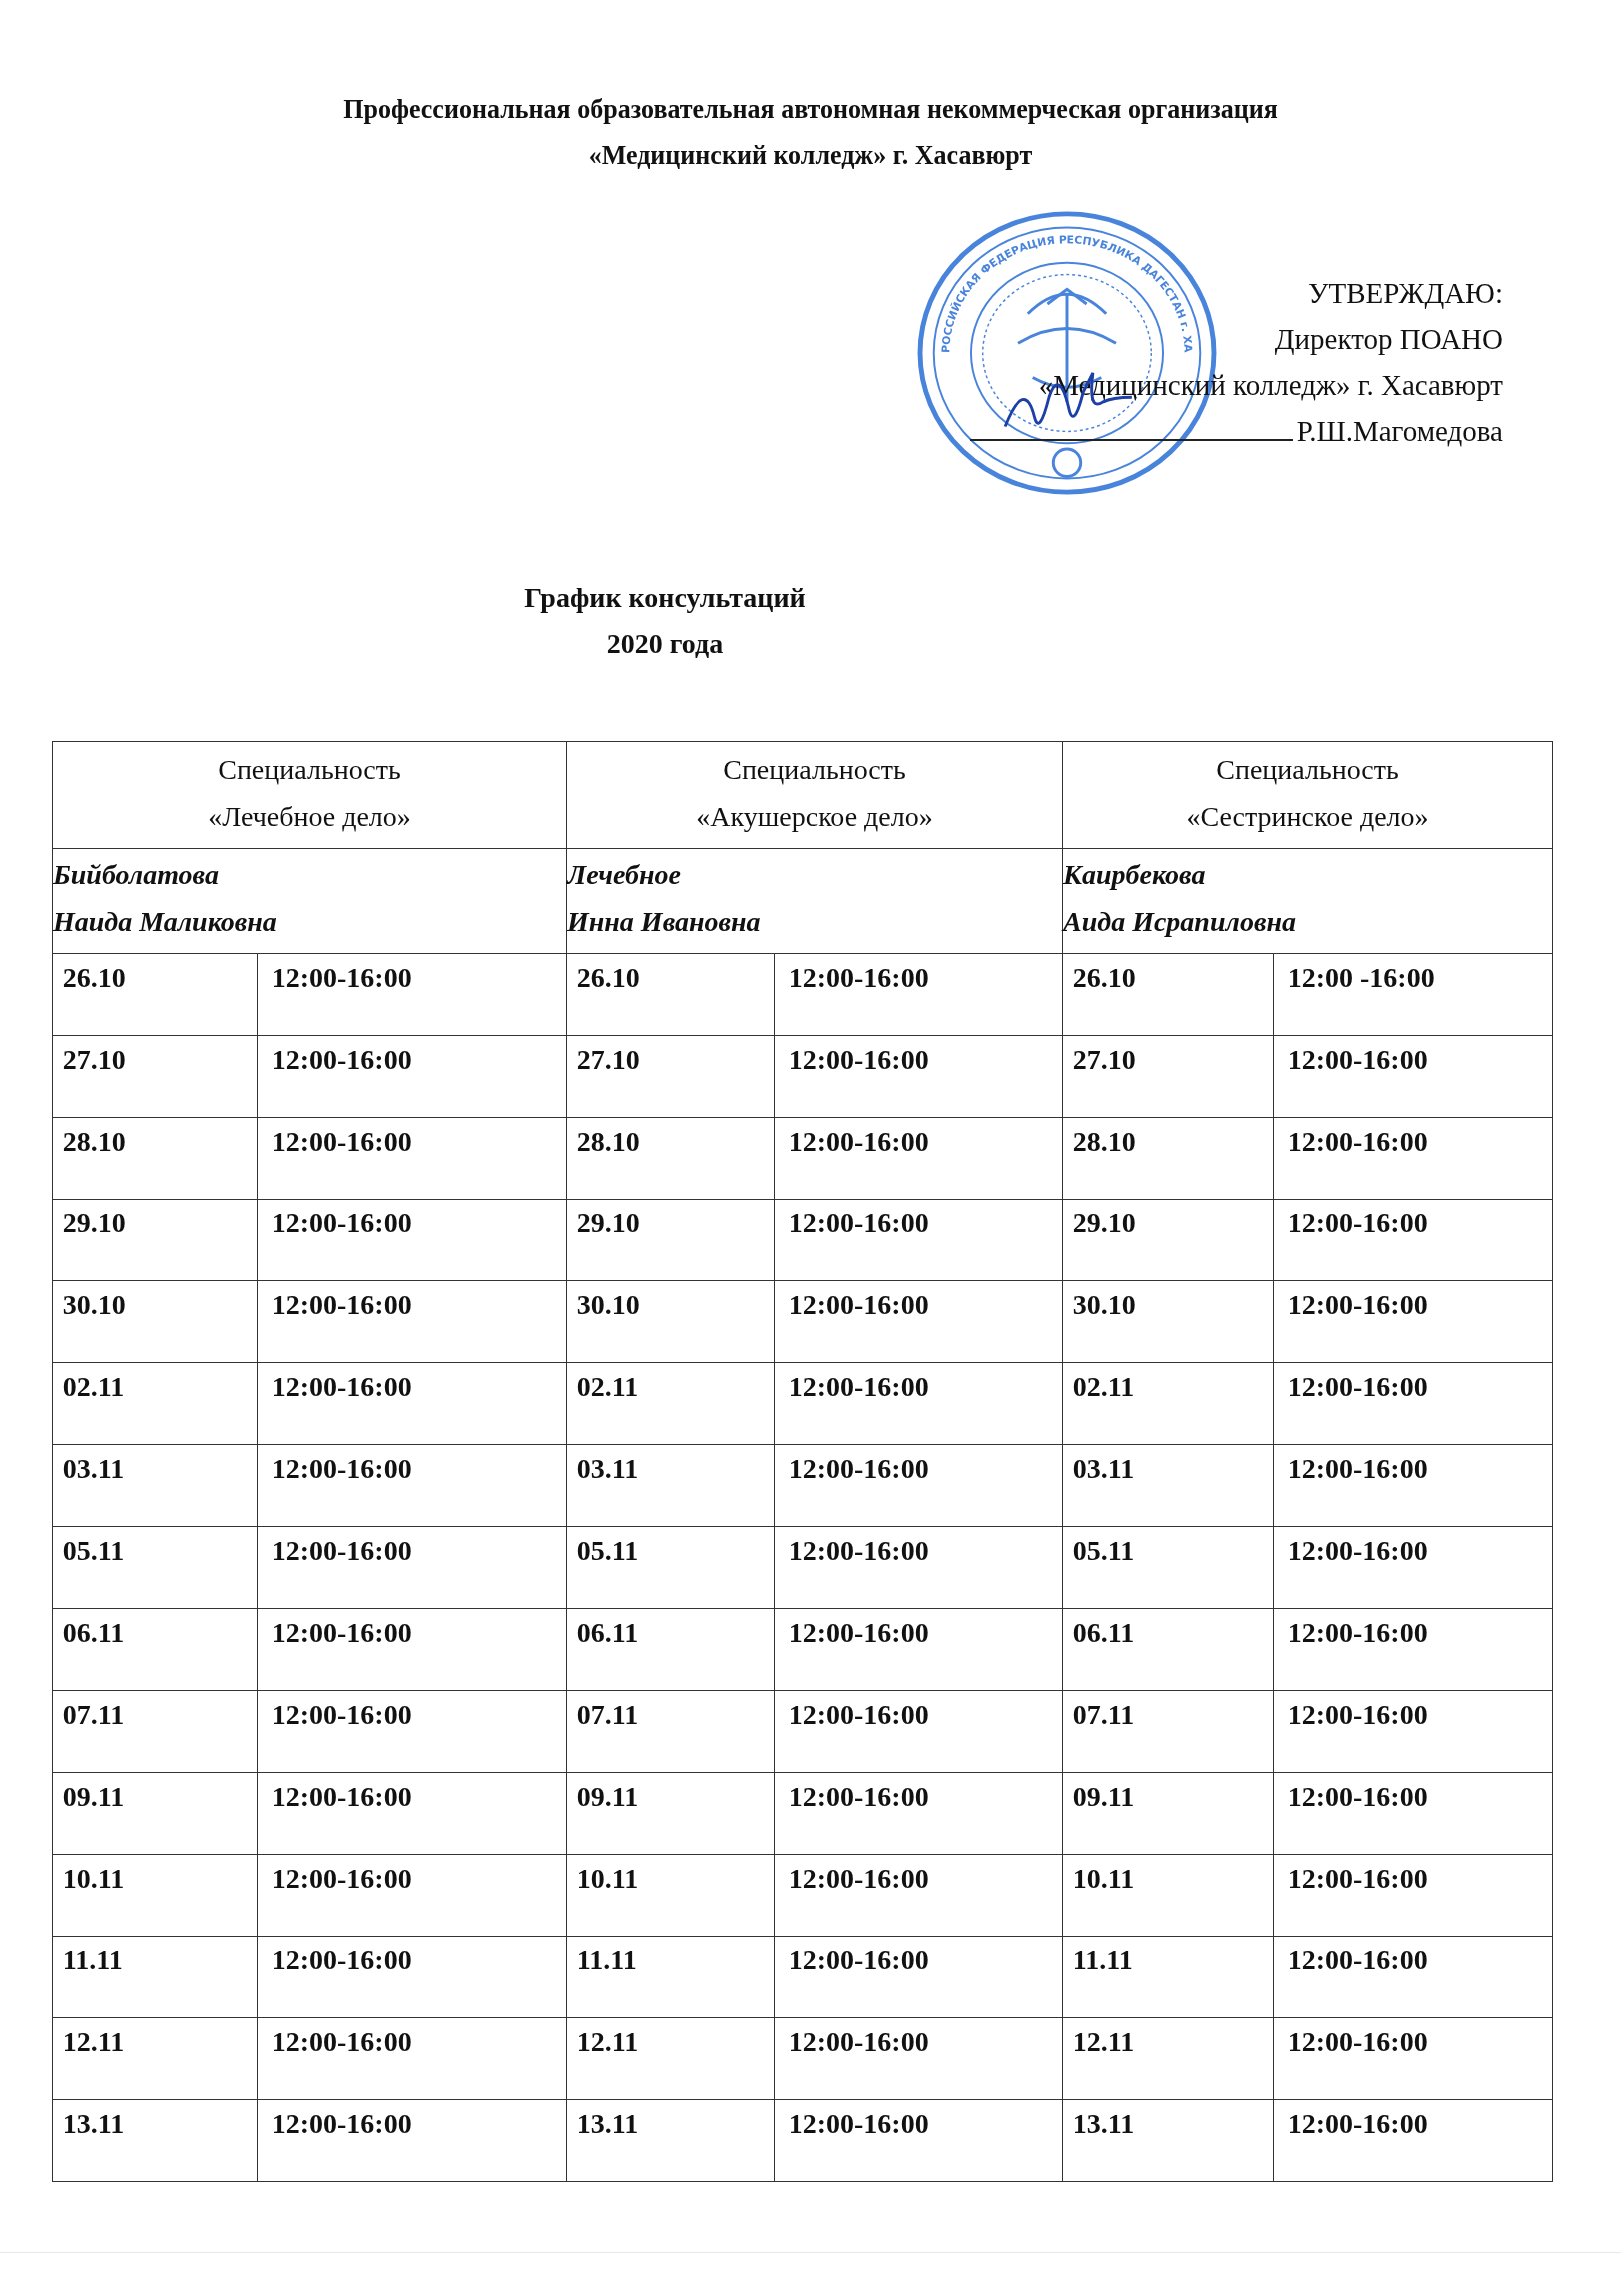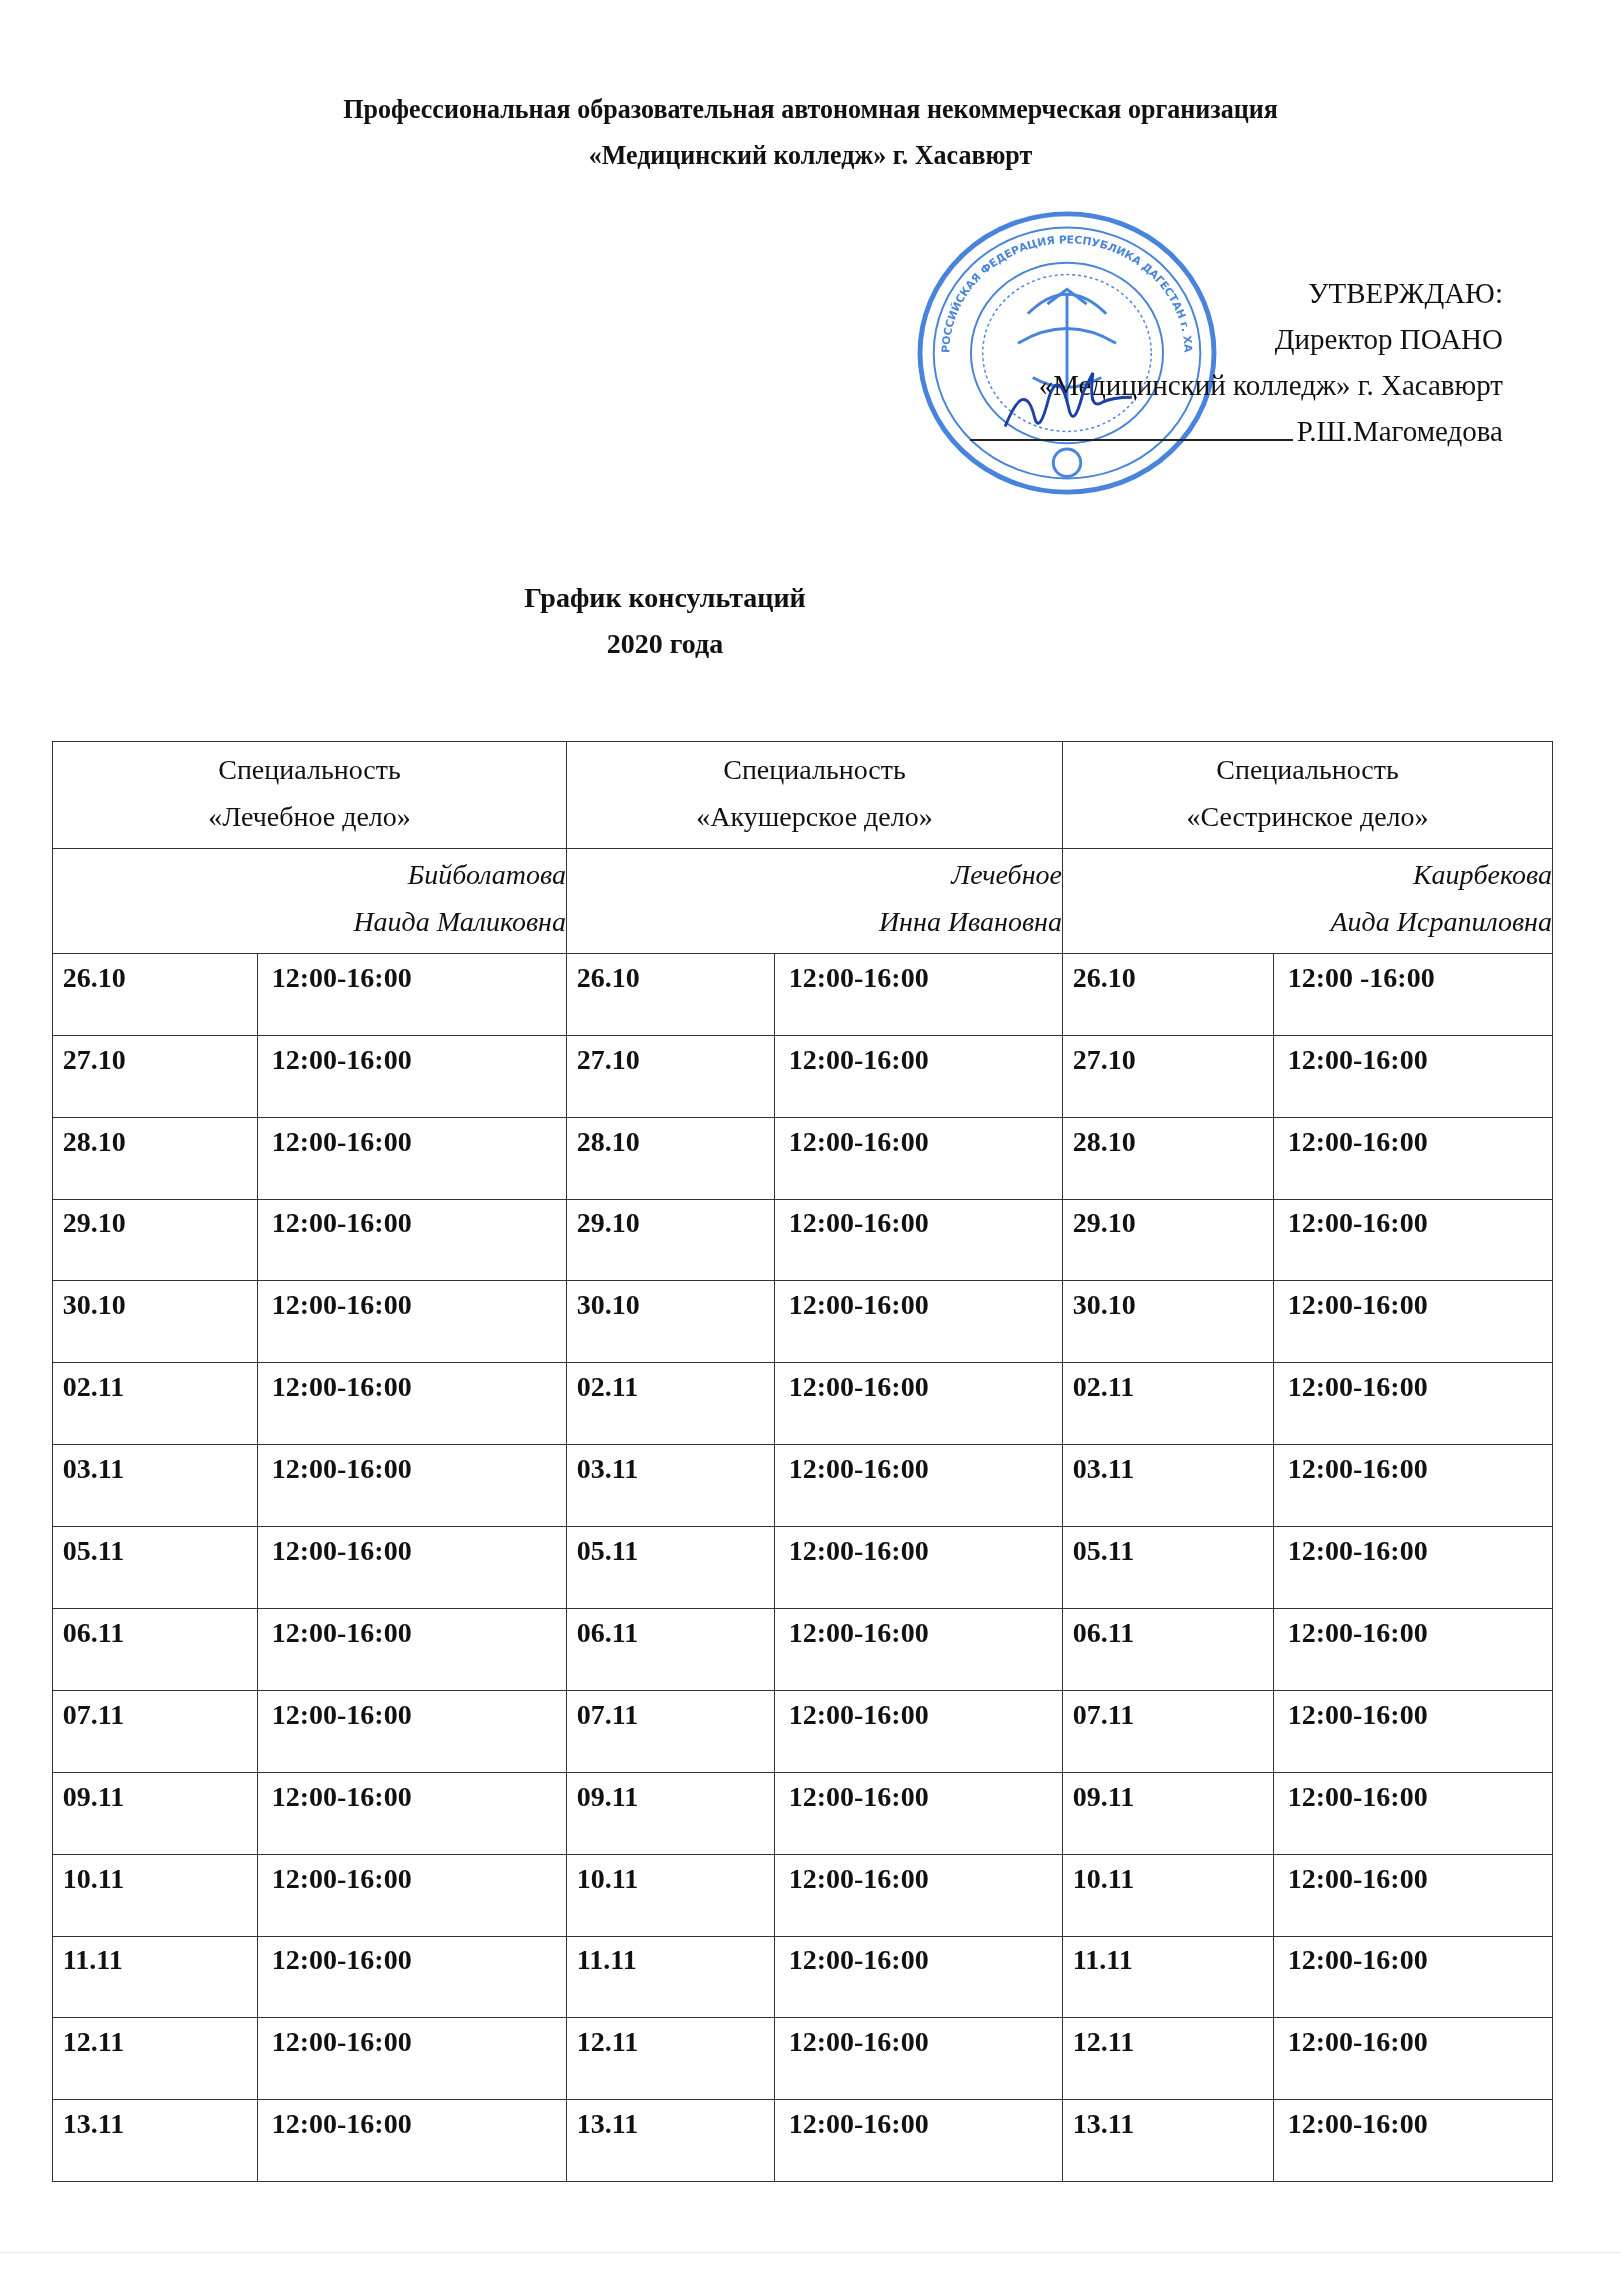--- a/index.html
+++ b/index.html
@@ -37,21 +37,21 @@
       border-collapse: collapse; table-layout: fixed;
     }
     table.schedule td {
       border: 1.5px solid #333; padding: 0; vertical-align: top;
     }
     .hdr-cell {
       height: 102px; text-align: center; font-weight: normal; font-size: 28px;
       line-height: 47px; padding-top: 3.9px !important;
     }
     .name-cell {
-      height: 102px; text-align: right; font-weight: normal; font-style: italic;
+      height: 102px; text-align: left; font-weight: bold; font-style: italic;
       font-size: 28px; line-height: 47px; padding-top: 2px !important;
     }
     .date-cell, .time-cell {
       height: 77px; font-weight: bold; font-size: 28px; line-height: 39px;
       padding-left: 9.8px !important; padding-top: 3.9px !important;
     }
     .time-cell { padding-left: 13.7px !important; font-family: Liberation Serif, serif; }
     .bottom-line {
       position: absolute; left: 0; top: 2252px; width: 1621px; height: 1px; background: #e8e8e8;
     }

